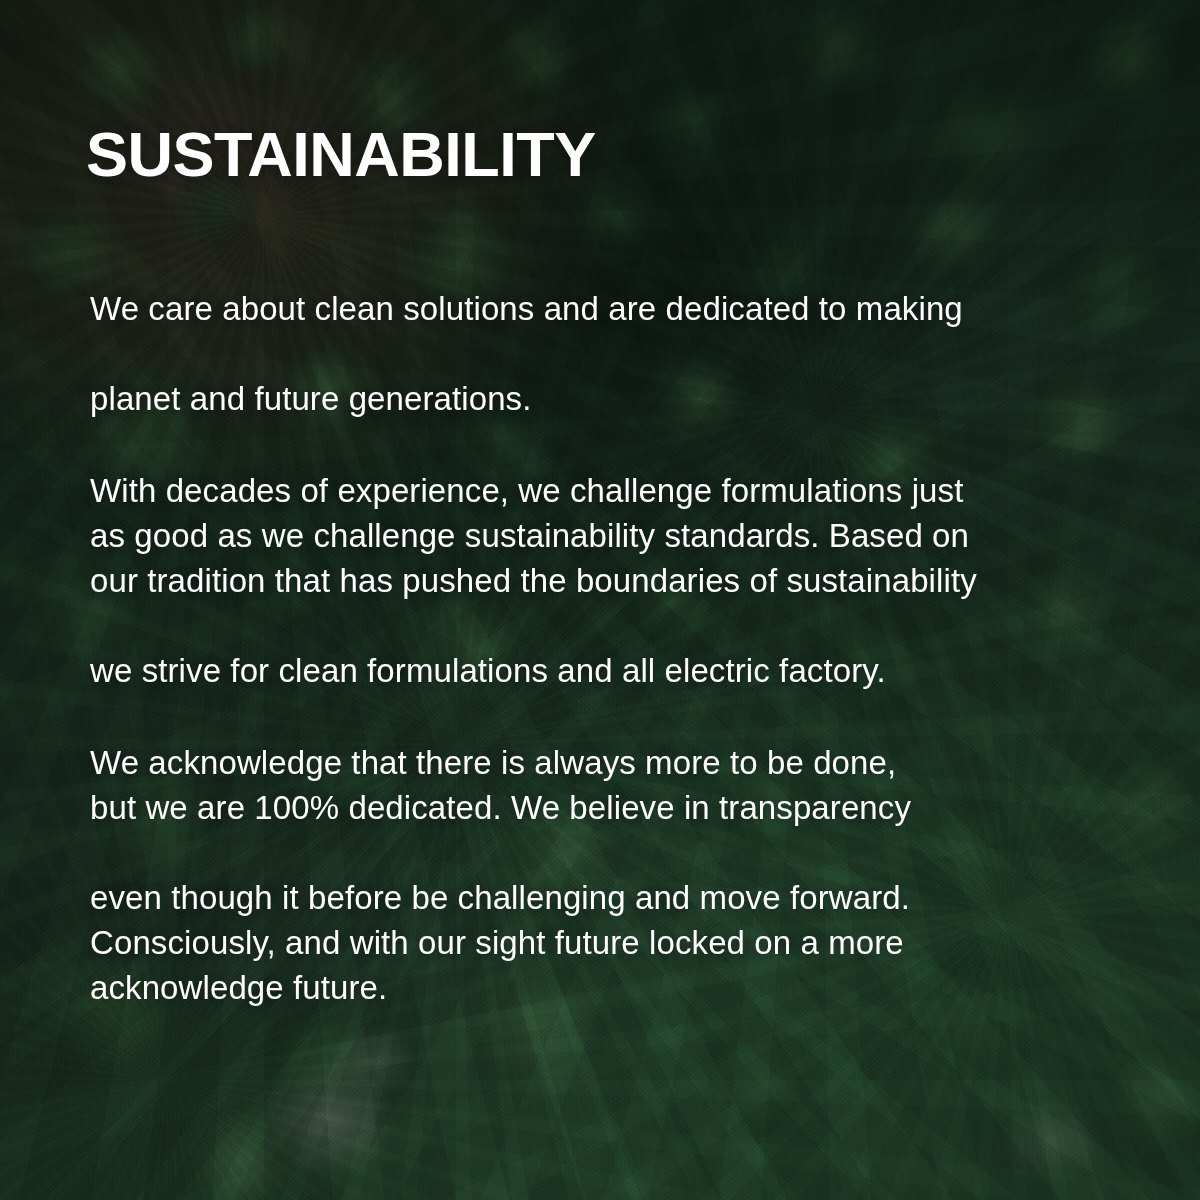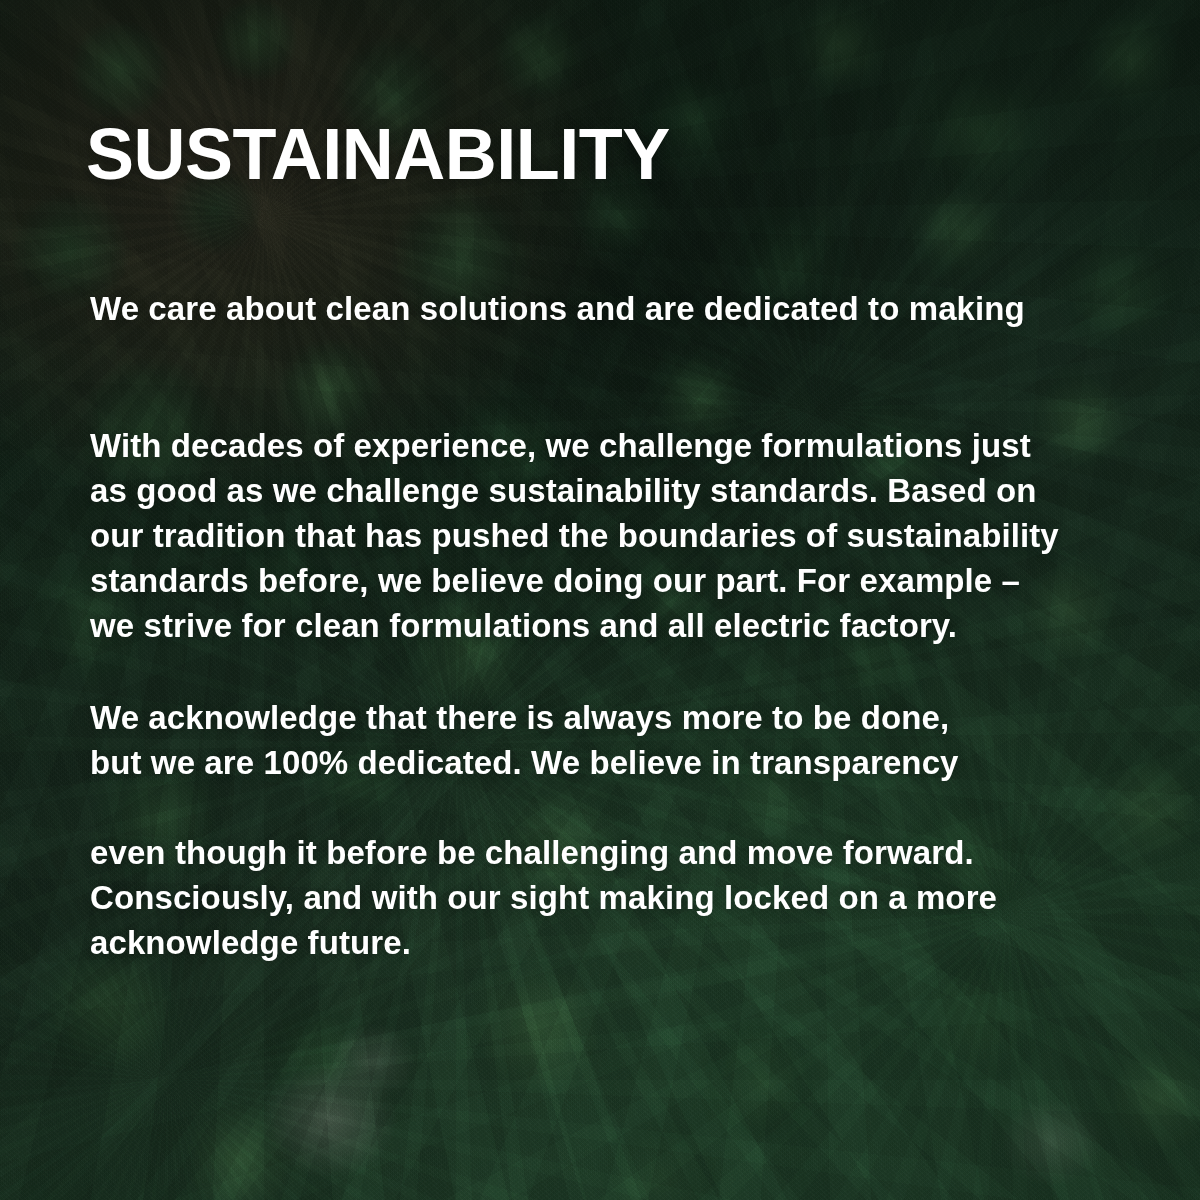--- a/index.html
+++ b/index.html
@@ -133,41 +133,41 @@
     width: 1035px;
     height: 1200px;
     color: #ffffff;
   }
 
   .title {
     position: absolute;
     top: 108px;
     left: -4px;
     margin: 0;
-    font-size: 72px;
+    font-size: 63px;
     line-height: 92px;
     font-weight: 700;
     letter-spacing: -0.5px;
     color: #ffffff;
     white-space: nowrap;
     text-shadow: 0 2px 14px rgba(0,0,0,.30);
   }
 
   .body-copy {
     position: absolute;
     top: 286px;
     left: 0;
     width: 1035px;
   }
 
   .para {
     margin: 0 0 47px 0;
     font-size: 33px;
     line-height: 45px;
-    font-weight: 700;
+    font-weight: 400;
     letter-spacing: .1px;
     color: #ffffff;
     text-shadow: 0 1px 10px rgba(0,0,0,.28);
   }
   .para:last-child { margin-bottom: 3px; }
 </style>
 </head>
 <body>
 
 <div id="page">
@@ -181,34 +181,35 @@
 
   <div class="content">
 
     <h1 class="title">SUSTAINABILITY</h1>
 
     <div class="body-copy">
 
       <p class="para">
         <span>We care about clean solutions and are dedicated to making</span><br>
         <br>
+        <span>planet and future generations.</span>
       </p>
 
       <p class="para">
         <span>With decades of experience, we challenge formulations just</span><br>
         <span>as good as we challenge sustainability standards. Based on</span><br>
         <span>our tradition that has pushed the boundaries of sustainability</span><br>
-        <span>standards before, we believe doing our part. For example –</span><br>
+        <br>
         <span>we strive for clean formulations and all electric factory.</span>
       </p>
 
       <p class="para">
         <span>We acknowledge that there is always more to be done,</span><br>
         <span>but we are 100% dedicated. We believe in transparency</span><br>
         <br>
         <span>even though it before be challenging and move forward.</span><br>
-        <span>Consciously, and with our sight making locked on a more</span><br>
+        <span>Consciously, and with our sight future locked on a more</span><br>
         <span>acknowledge future.</span>
       </p>
 
     </div>
   </div>
 </div>
 
 </body></html>

